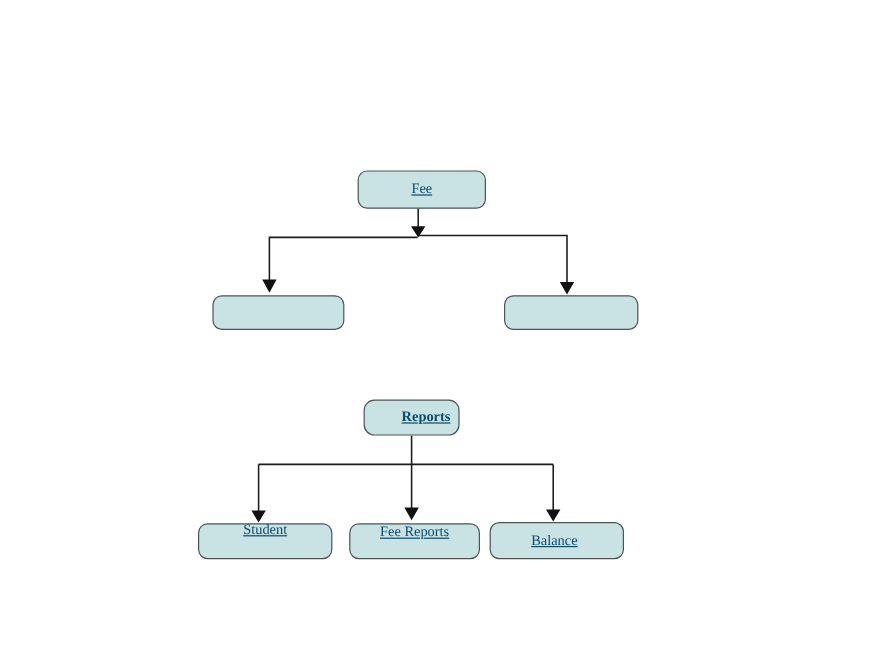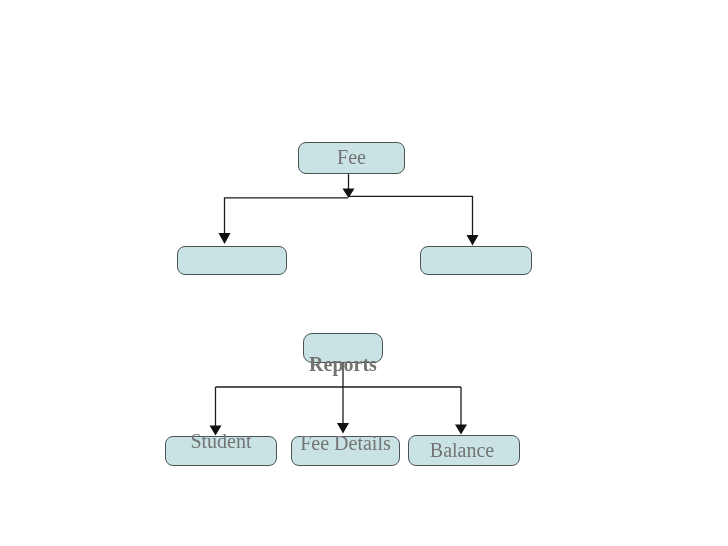--- a/index.html
+++ b/index.html
@@ -24,39 +24,40 @@
   }
   .node-box {
     position: absolute;
     background: #c9e3e4;
     border: 1.5px solid #4a5455;
     border-radius: 8px;
     box-sizing: border-box;
   }
   .node-label {
     position: absolute;
-    font-size: 20px;
+    font-size: 12px;
     line-height: 16px;
-    color: #737373;
+    color: #0c4a6e;
     text-align: center;
     white-space: nowrap;
+    text-decoration: underline;
   }
   .bold { font-weight: bold; }
 
   
   .fee-box      { left: 298px; top: 142px; width: 107px; height: 32px; }
   .fee-label    { left: 298px; top: 149px; width: 107px; }
   .new-box      { left: 177px; top: 246px; width: 110px; height: 29px; }
   .new-label    { left: 177px; top: 243px; width: 110px; }
   .old-box      { left: 420px; top: 246px; width: 112px; height: 29px; }
   .old-label    { left: 420px; top: 250px; width: 112px; }
 
   
   .reports-box     { left: 303px; top: 333px; width: 80px;  height: 30px; border-radius: 9px; }
-  .reports-label   { left: 303px; top: 356px; width: 80px; }
+  .reports-label   { left: 303px; top: 339px; width: 80px; padding-left: 12px; }
   .student-box     { left: 165px; top: 436px; width: 112px; height: 30px; }
   .student-label   { left: 165px; top: 433px; width: 112px; }
   .feedetails-box  { left: 291px; top: 436px; width: 109px; height: 30px; }
   .feedetails-label{ left: 291px; top: 435px; width: 109px; }
   .balance-box     { left: 408px; top: 435px; width: 112px; height: 31px; }
   .balance-label   { left: 408px; top: 442px; width: 108px; }
 </style>
 </head>
 <body>
 
@@ -95,18 +96,18 @@
 
   <div class="node-box old-box"></div>
 
   <div class="node-box reports-box"></div>
   <span class="node-label bold reports-label">Reports</span>
 
   <div class="node-box student-box"></div>
   <span class="node-label student-label">Student</span>
 
   <div class="node-box feedetails-box"></div>
-  <span class="node-label feedetails-label">Fee Details</span>
+  <span class="node-label feedetails-label">Fee Reports</span>
 
   <div class="node-box balance-box"></div>
   <span class="node-label balance-label">Balance</span>
 
 </div>
 
 </body></html>

